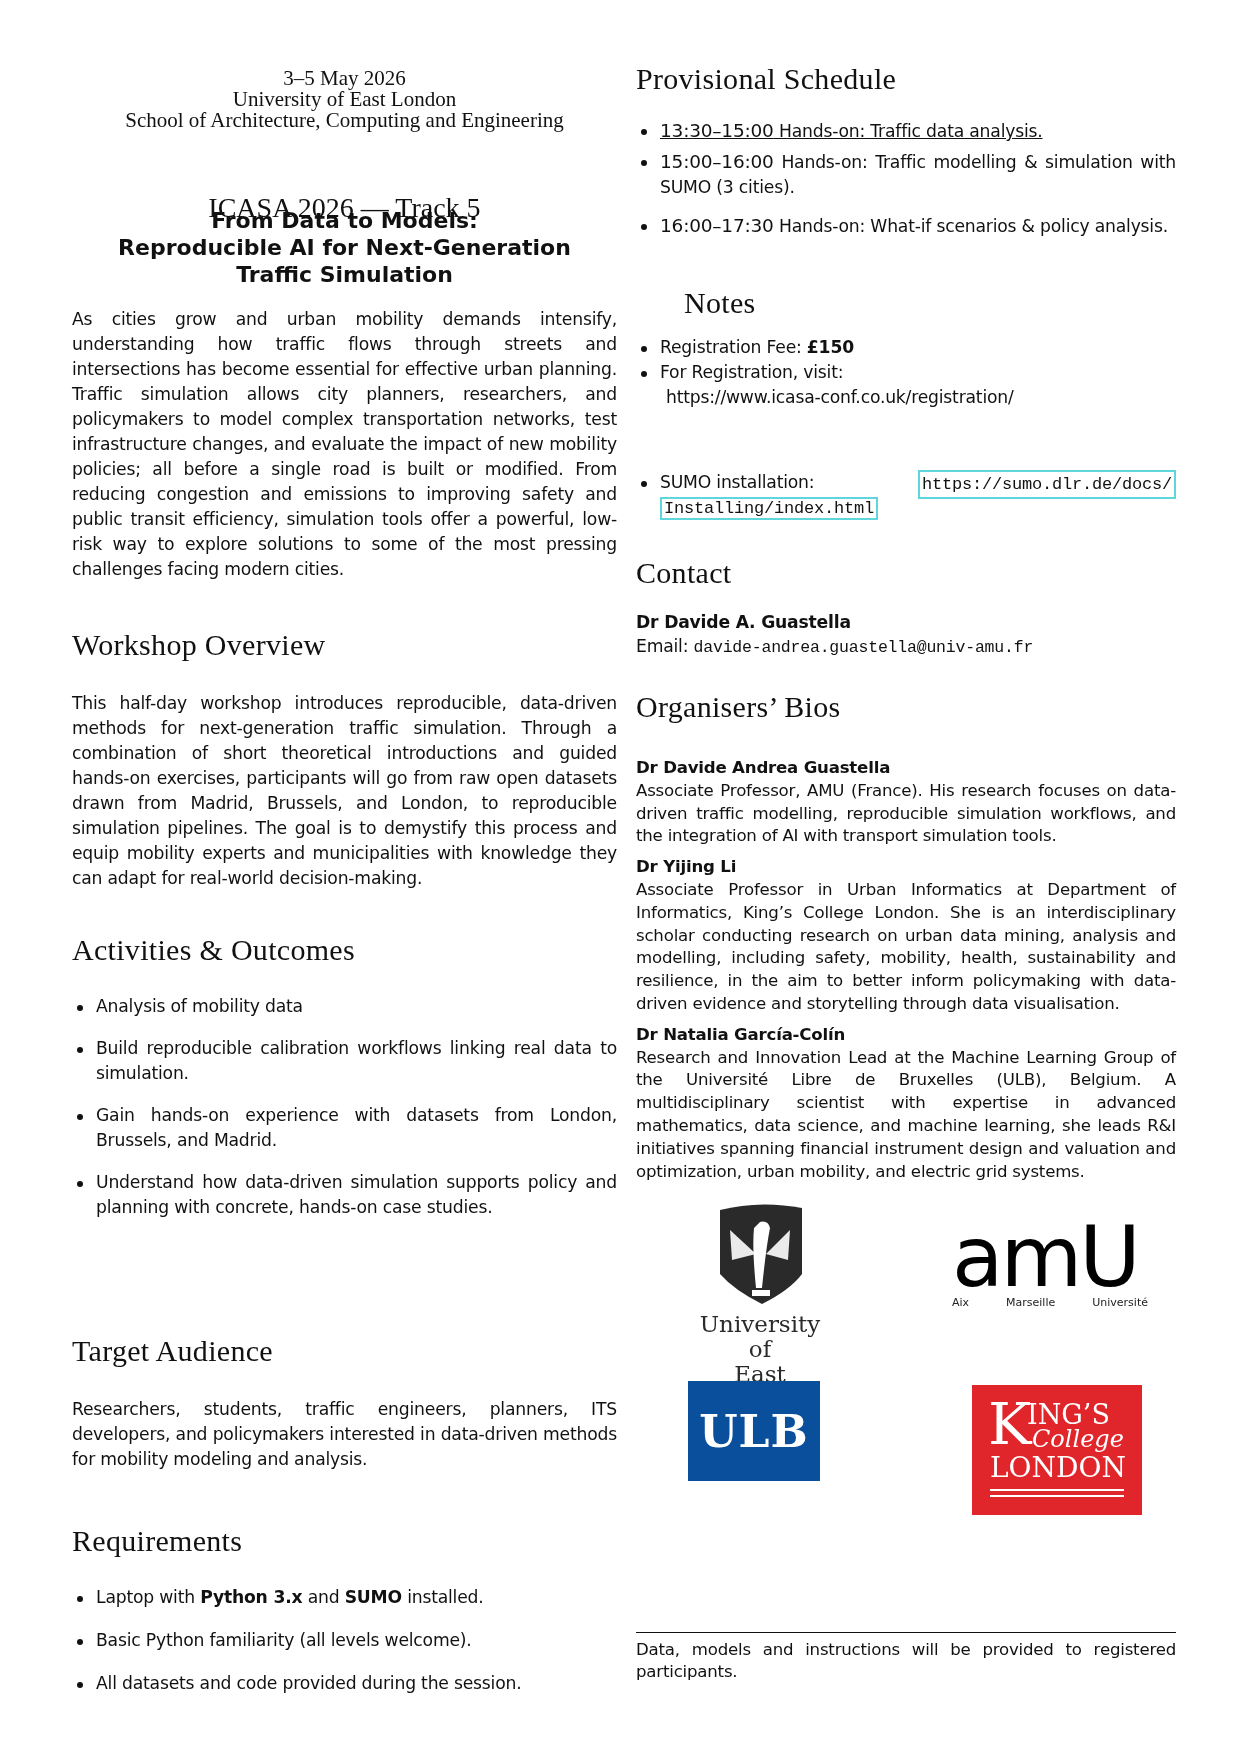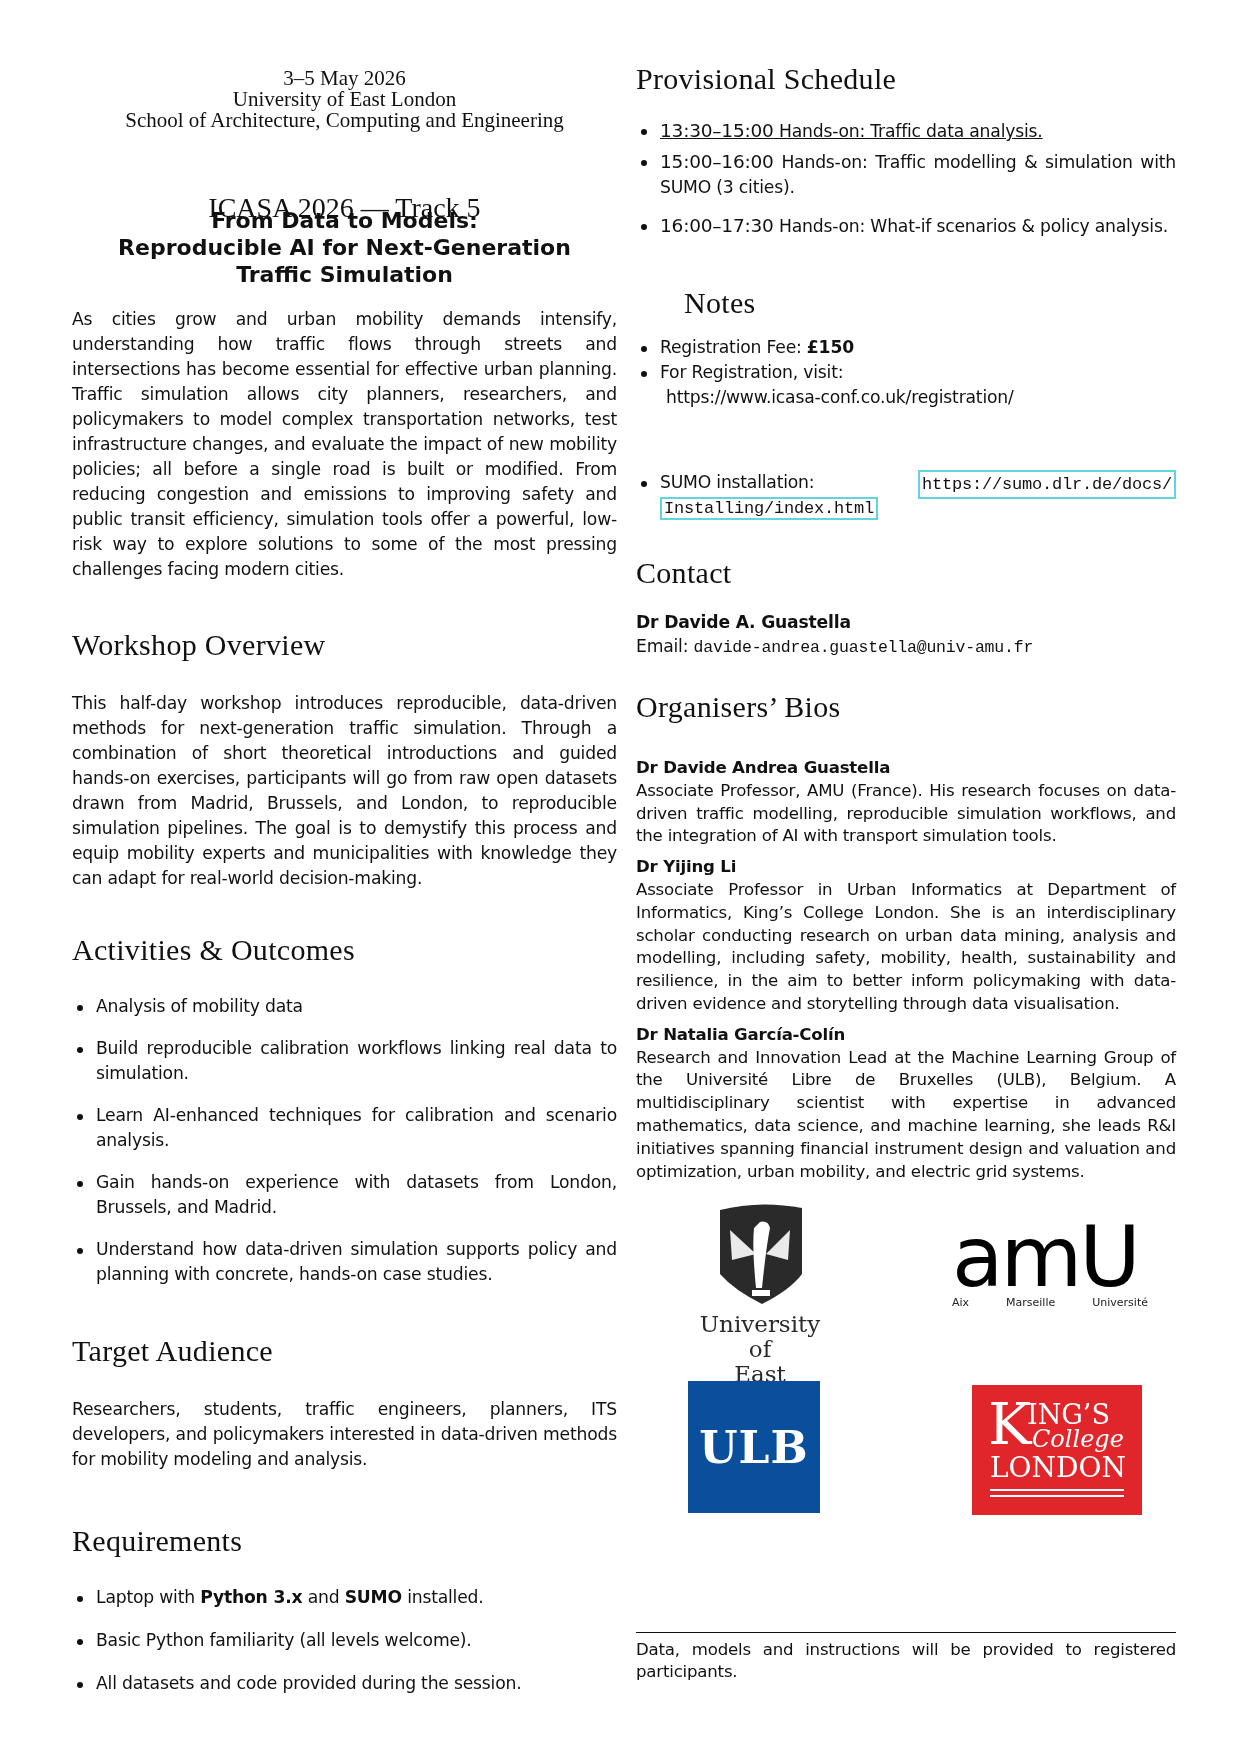--- a/index.html
+++ b/index.html
@@ -42,21 +42,20 @@
 
   <div class="blk body-text" style="top:307px;">As cities grow and urban mobility demands intensify, understanding how traffic flows through streets and intersections has become essential for effective urban planning. Traffic simulation allows city planners, researchers, and policymakers to model complex transportation networks, test infrastructure changes, and evaluate the impact of new mobility policies; all before a single road is built or modified. From reducing congestion and emissions to improving safety and public transit efficiency, simulation tools offer a powerful, low-risk way to explore solutions to some of the most pressing challenges facing modern cities.</div>
 
   <h2 style="top:628px;">Workshop Overview</h2>
   <div class="blk body-text" style="top:691px;">This half-day workshop introduces reproducible, data-driven methods for next-generation traffic simulation. Through a combination of short theoretical introductions and guided hands-on exercises, participants will go from raw open datasets drawn from Madrid, Brussels, and London, to reproducible simulation pipelines. The goal is to demystify this process and equip mobility experts and municipalities with knowledge they can adapt for real-world decision-making.</div>
 
   <h2 style="top:933px;">Activities &amp; Outcomes</h2>
   <ul class="bul body-text" style="top:994px;">
     <li style="margin-bottom:17px;">Analysis of mobility data</li>
     <li style="margin-bottom:17px;">Build reproducible calibration workflows linking real data to simulation.</li>
-    <li style="margin-bottom:17px;">Learn AI-enhanced techniques for calibration and scenario analysis.</li>
     <li style="margin-bottom:17px;">Gain hands-on experience with datasets from London, Brussels, and Madrid.</li>
     <li>Understand how data-driven simulation supports policy and planning with concrete, hands-on case studies.</li>
   </ul>
 
   <h2 style="top:1334px;text-align:center;">Target Audience</h2>
   <div class="blk body-text" style="top:1397px;">Researchers, students, traffic engineers, planners, ITS developers, and policymakers interested in data-driven methods for mobility modeling and analysis.</div>
 
   <h2 style="top:1524px;">Requirements</h2>
   <ul class="bul body-text" style="top:1585px;">
     <li style="margin-bottom:18px;"><span>Laptop with </span><b>Python 3.x</b><span> and </span><b>SUMO</b><span> installed.</span></li>
@@ -117,21 +116,21 @@
 
   <div class="logo" style="left:316px; top:1222px; width:200px; height:100px;">
     <div class="sans" style="font-size:84px; line-height:70px; letter-spacing:-3px; color:#000000;">amU</div>
     <div class="sans" style="font-size:11px; display:flex; justify-content:space-between; width:196px; margin-top:4px; color:#222;">
       <span>Aix</span>
       <span>Marseille</span>
       <span>Université</span>
     </div>
   </div>
 
-  <div class="logo" style="left:52px; top:1381px; width:132px; height:132px; background:#0a4f9c; display:flex; align-items:center; justify-content:center;">
+  <div class="logo" style="left:52px; top:1381px; width:132px; height:100px; background:#0a4f9c; display:flex; align-items:center; justify-content:center;">
     <span class="serif" style="color:#fff; font-weight:bold; font-size:44px; letter-spacing:1px;">ULB</span>
   </div>
 
   <div class="logo" style="left:336px; top:1385px; width:170px; height:130px; background:#e1262b; color:#fff;">
     <div class="serif" style="position:absolute; left:16px; top:10px; font-size:58px; line-height:58px;">K</div>
     <div class="serif" style="position:absolute; left:55px; top:16px; font-size:27px; line-height:27px;">ING’S</div>
     <div class="serif" style="position:absolute; left:60px; top:42px; font-size:24px; line-height:24px; font-style:italic;">College</div>
     <div class="serif" style="position:absolute; left:18px; top:69px; font-size:28px; line-height:28px;">LONDON</div>
     <div style="position:absolute; left:18px; top:104px; width:134px; height:2px; background:#fff;"></div>
     <div style="position:absolute; left:18px; top:110px; width:134px; height:2px; background:#fff;"></div>

